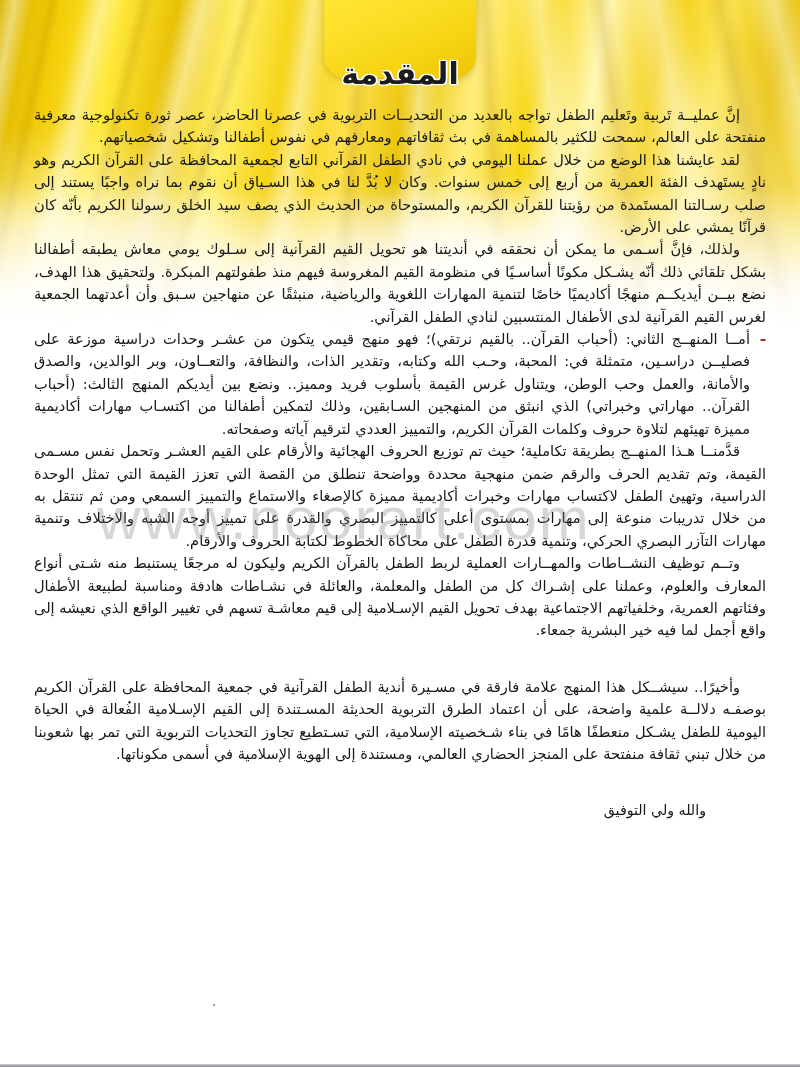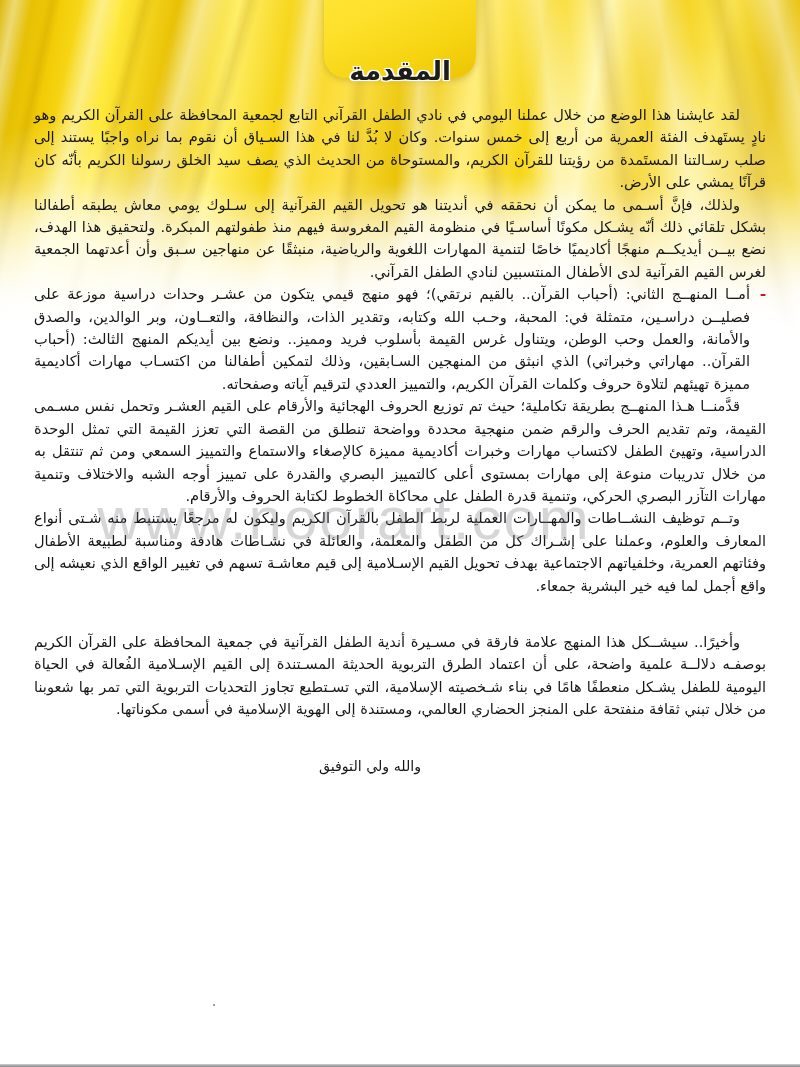--- a/index.html
+++ b/index.html
@@ -105,21 +105,21 @@
     background: linear-gradient(155deg, #ffe83c 0%, #fde02a 40%, #f5d310 75%, #ecc405 100%);
     box-shadow: 0 2px 6px rgba(120,90,0,.28);
     z-index: 3;
   }
   .title-text {
     position: absolute;
     left: 0; right: 0;
     top: 56px;
     text-align: center;
     font-family: "DejaVu Sans", sans-serif;
-    font-size: 26px;
+    font-size: 30px;
     font-weight: bold;
     letter-spacing: 0;
     color: #1c1c1c;
     text-shadow:
       -1.4px -1.4px 0 #ffffff,
        1.4px -1.4px 0 #ffffff,
       -1.4px  1.4px 0 #ffffff,
        1.4px  1.4px 0 #ffffff,
        0 0 3px #ffffff;
     z-index: 4;
@@ -179,21 +179,20 @@
     color: #c0182a;
     font-weight: bold;
   }
   p.gap-before { margin-top: 34px; }
   .closing {
     margin: 0;
     font-family: "DejaVu Sans", sans-serif;
     font-size: 14.2px;
     line-height: 22px;
     color: #171717;
-    text-align: center;
     padding-right: 60px;
   }
   .speck {
     position: absolute;
     left: 213px;
     top: 1004px;
     width: 2px; height: 2px;
     background: #9a9a9a;
     z-index: 1;
   }
@@ -236,20 +235,21 @@
     <div class="banner-fade"></div>
   </div>
 
   <div class="title-plaque"></div>
   <div class="title-text">المقدمة</div>
 
   <div class="watermark">www.noorart.com</div>
 
   <div class="content">
 
+    <p class="para">إنَّ عمليــة تَربية وتَعليم الطفل تواجه بالعديد من التحديــات التربوية في عصرنا الحاضر، عصر ثورة تكنولوجية معرفية منفتحة على العالم، سمحت للكثير بالمساهمة في بث ثقافاتهم ومعارفهم في نفوس أطفالنا وتشكيل شخصياتهم.</p>
 
     <p class="para">لقد عايشنا هذا الوضع من خلال عملنا اليومي في نادي الطفل القرآني التابع لجمعية المحافظة على القرآن الكريم وهو نادٍ يستَهدف الفئة العمرية من أربع إلى خمس سنوات. وكان لا بُدَّ لنا في هذا السـياق أن نقوم بما نراه واجبًا يستند إلى صلب رسـالتنا المستَمدة من رؤيتنا للقرآن الكريم، والمستوحاة من الحديث الذي يصف سيد الخلق رسولنا الكريم بأنّه كان قرآنًا يمشي على الأرض.</p>
 
     <p class="para">ولذلك، فإنَّ أسـمى ما يمكن أن نحققه في أنديتنا هو تحويل القيم القرآنية إلى سـلوك يومي معاش يطبقه أطفالنا بشكل تلقائي ذلك أنّه يشـكل مكونًا أساسـيًا في منظومة القيم المغروسة فيهم منذ طفولتهم المبكرة. ولتحقيق هذا الهدف، نضع بيــن أيديكــم منهجًا أكاديميًا خاصًا لتنمية المهارات اللغوية والرياضية، منبثقًا عن منهاجين سـبق وأن أعدتهما الجمعية لغرس القيم القرآنية لدى الأطفال المنتسبين لنادي الطفل القرآني.</p>
 
     <p class="bullet">
       <span class="dash">-</span>
     </p>
 
     <p class="bullet">

